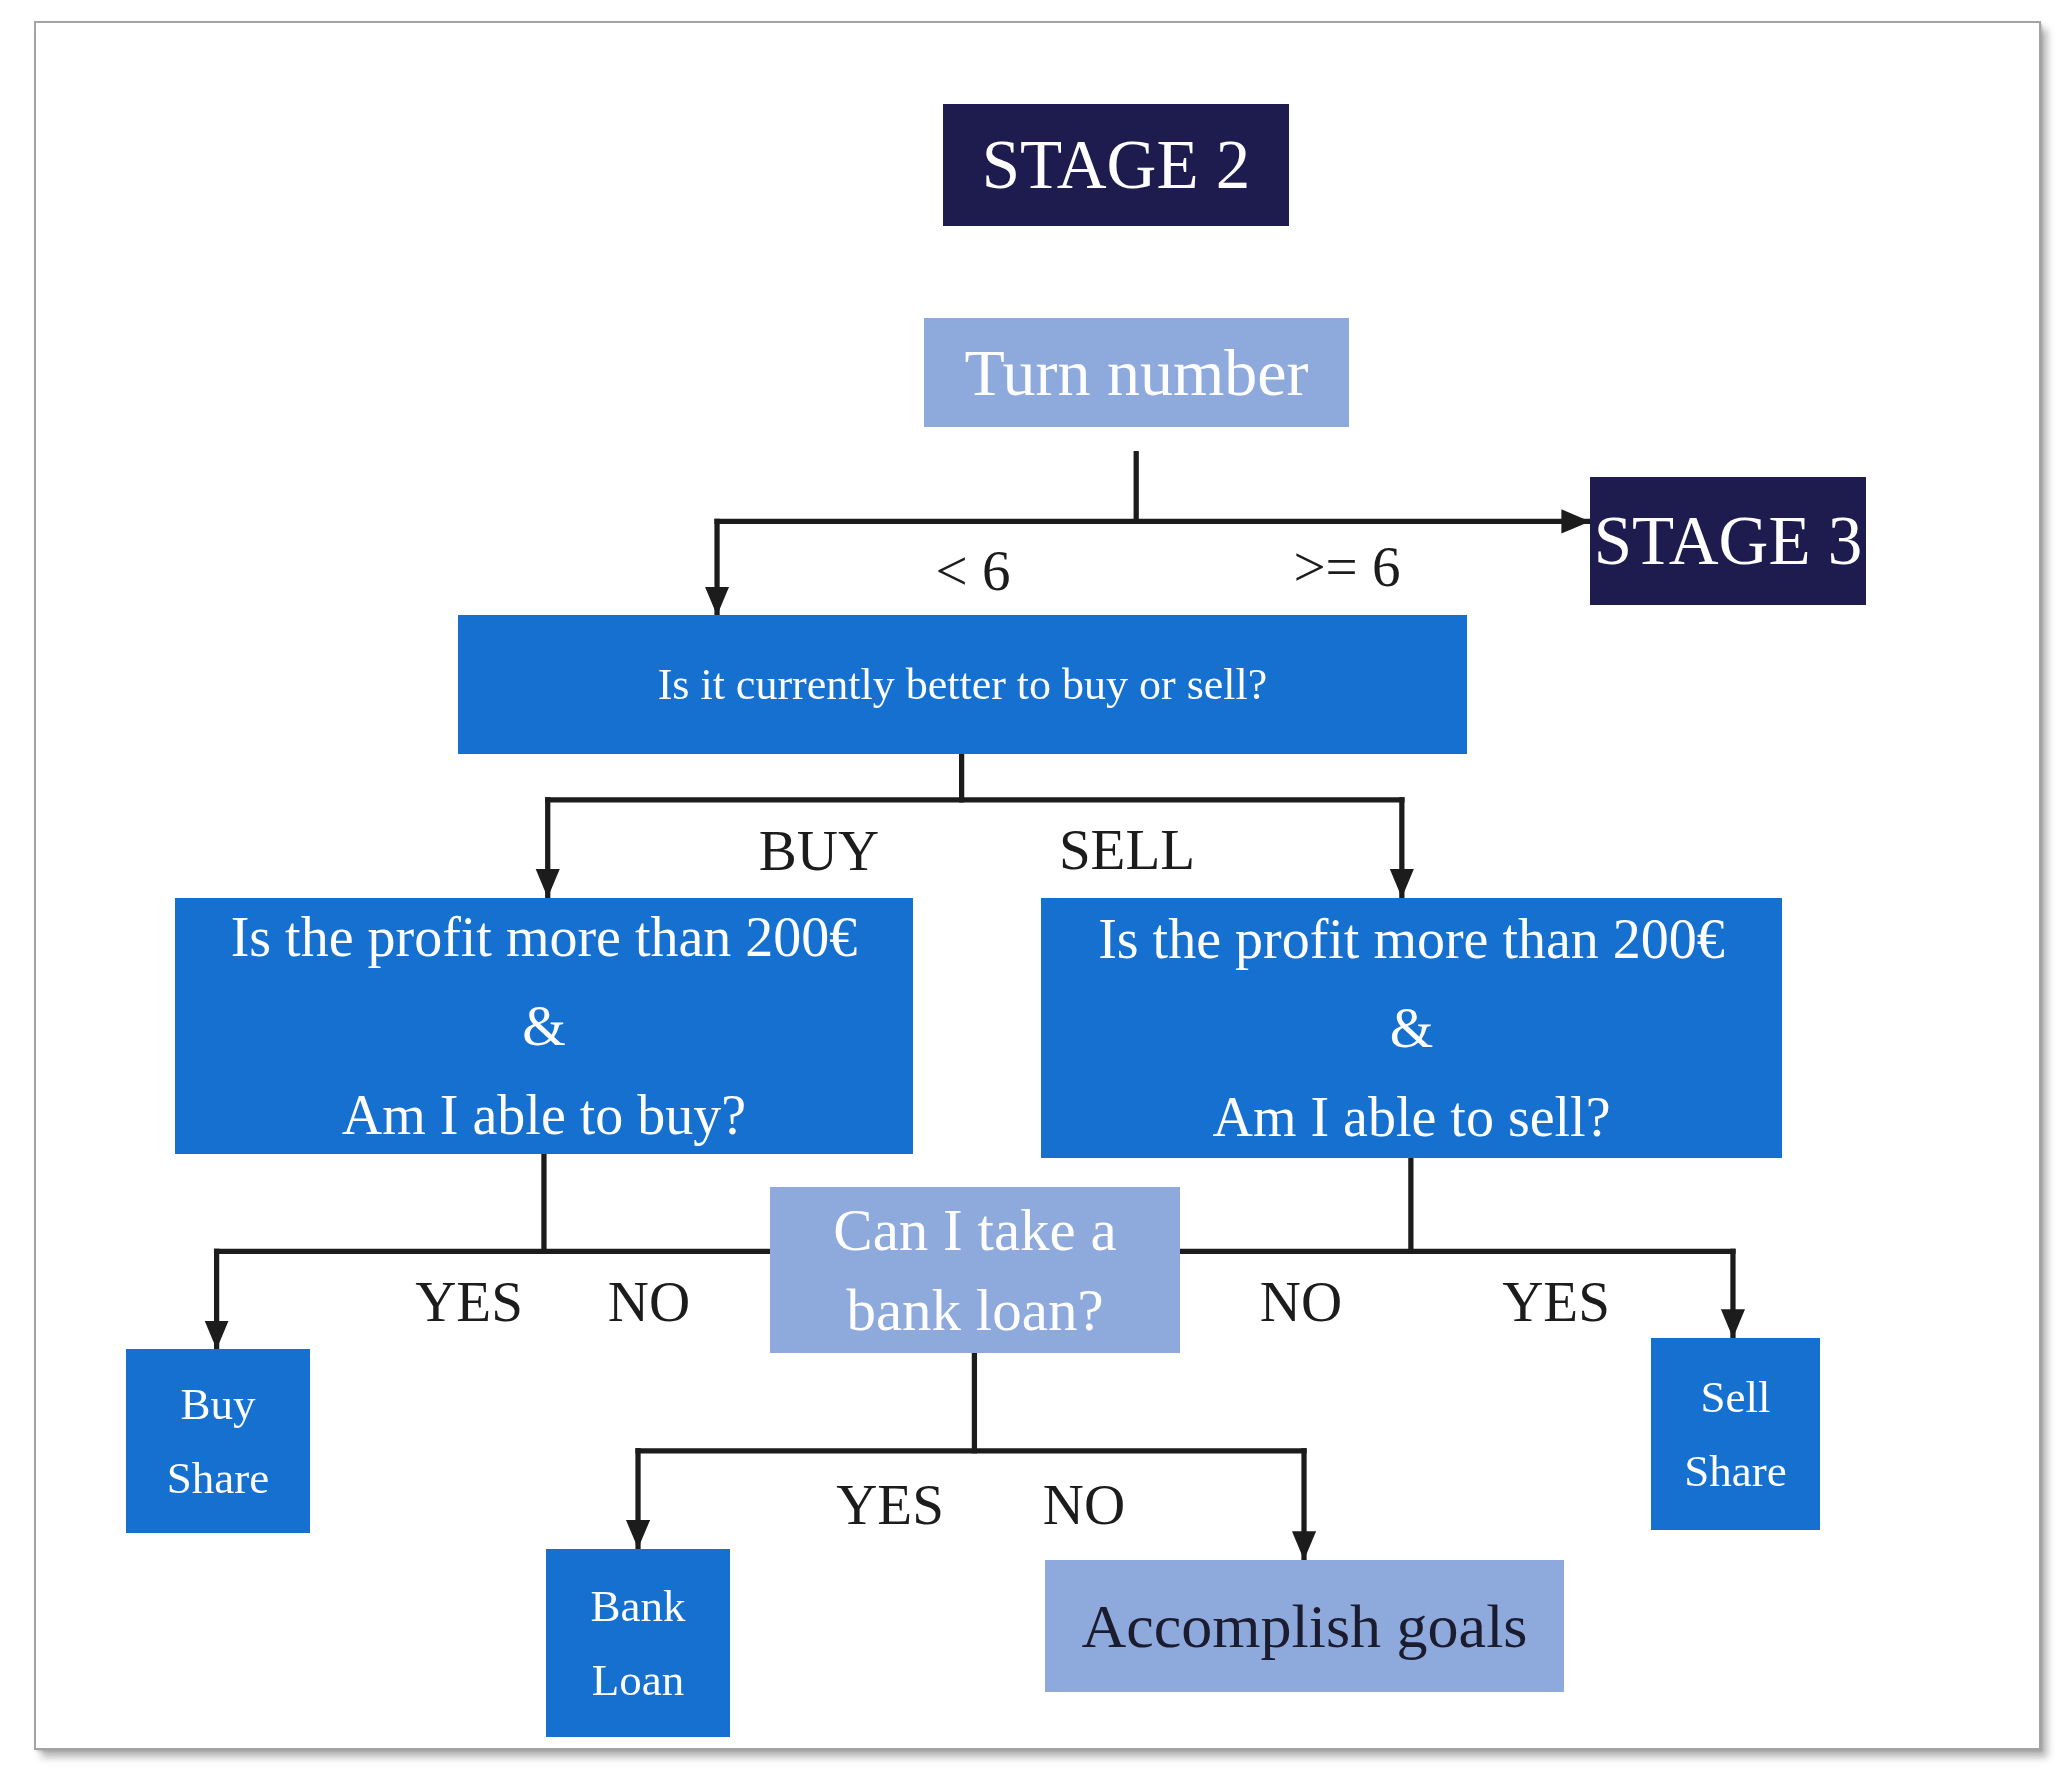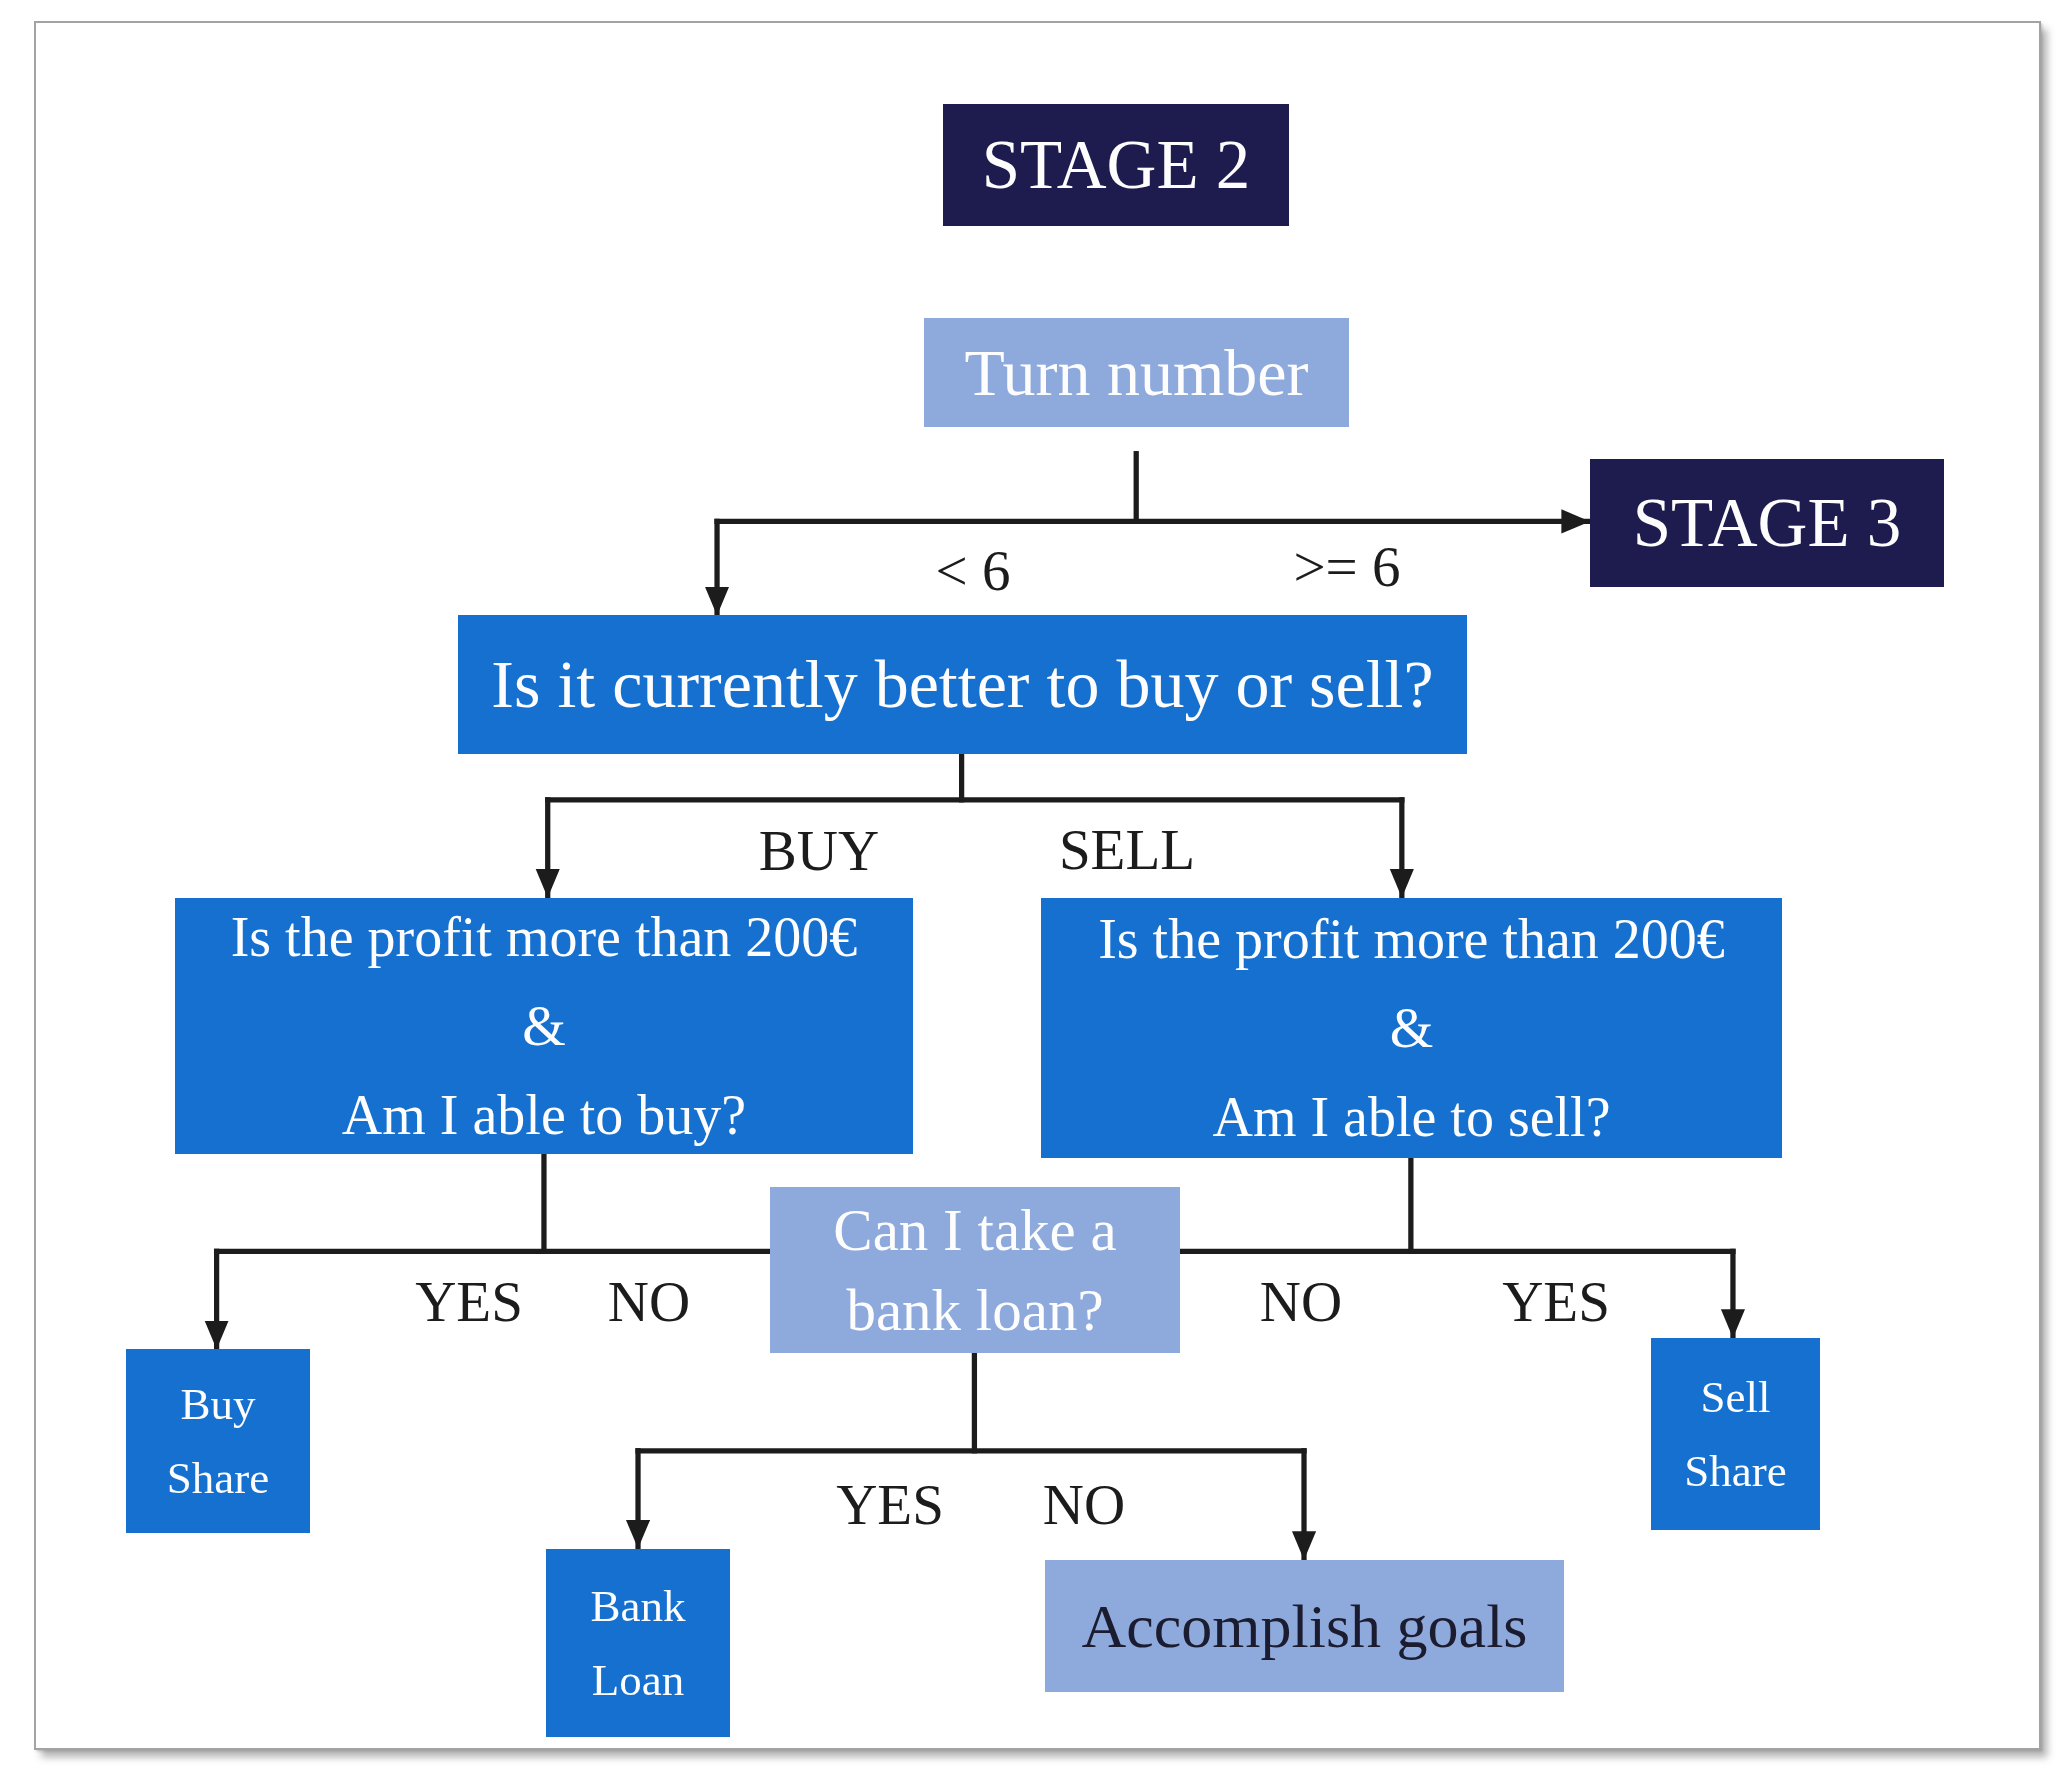--- a/index.html
+++ b/index.html
@@ -23,21 +23,21 @@
   .node{
     position:absolute;display:flex;flex-direction:column;
     align-items:center;justify-content:center;text-align:center;color:#fdfdfd;
   }
   .node span{display:block;white-space:nowrap;}
   .navy{background:var(--navy);}
   .blue{background:var(--blue);}
   .peri{background:var(--periwinkle);}
   .stage span{font-size:69px;}
   .turn span{font-size:66px;}
-  .q1 span{font-size:68px;}
+  .q1 span{font-size:44px;}
   .q23 span{font-size:56px;line-height:89px;}
   .bankq span{font-size:59px;line-height:80px;}
   .small span{font-size:45px;line-height:74px;}
   .accomplish span{font-size:62px;color:var(--dark_text);text-align:right;}
   .edge-label{
     position:absolute;transform:translate(-50%,-50%);
     font-size:57px;color:var(--line);white-space:nowrap;
   }
 </style>
 </head>
@@ -71,21 +71,21 @@
   </svg>
 
   <div class="node navy stage" style="left:907px;top:81px;width:346px;height:122px">
     <span>STAGE 2</span>
   </div>
 
   <div class="node peri turn" style="left:888px;top:295px;width:425px;height:109px">
     <span>Turn number</span>
   </div>
 
-  <div class="node navy stage" style="left:1554px;top:436px;width:354px;height:128px">
+  <div class="node navy stage" style="left:1554px;top:454px;width:276px;height:128px">
     <span>STAGE 3</span>
   </div>
 
   <div class="node blue q1" style="left:422px;top:592px;width:1009px;height:139px">
     <span>Is it currently better to buy or sell?</span>
   </div>
 
   <div class="node blue q23" style="left:139px;top:875px;width:738px;height:256px">
     <span>Is the profit more than 200€</span>
     <span>&amp;</span>

